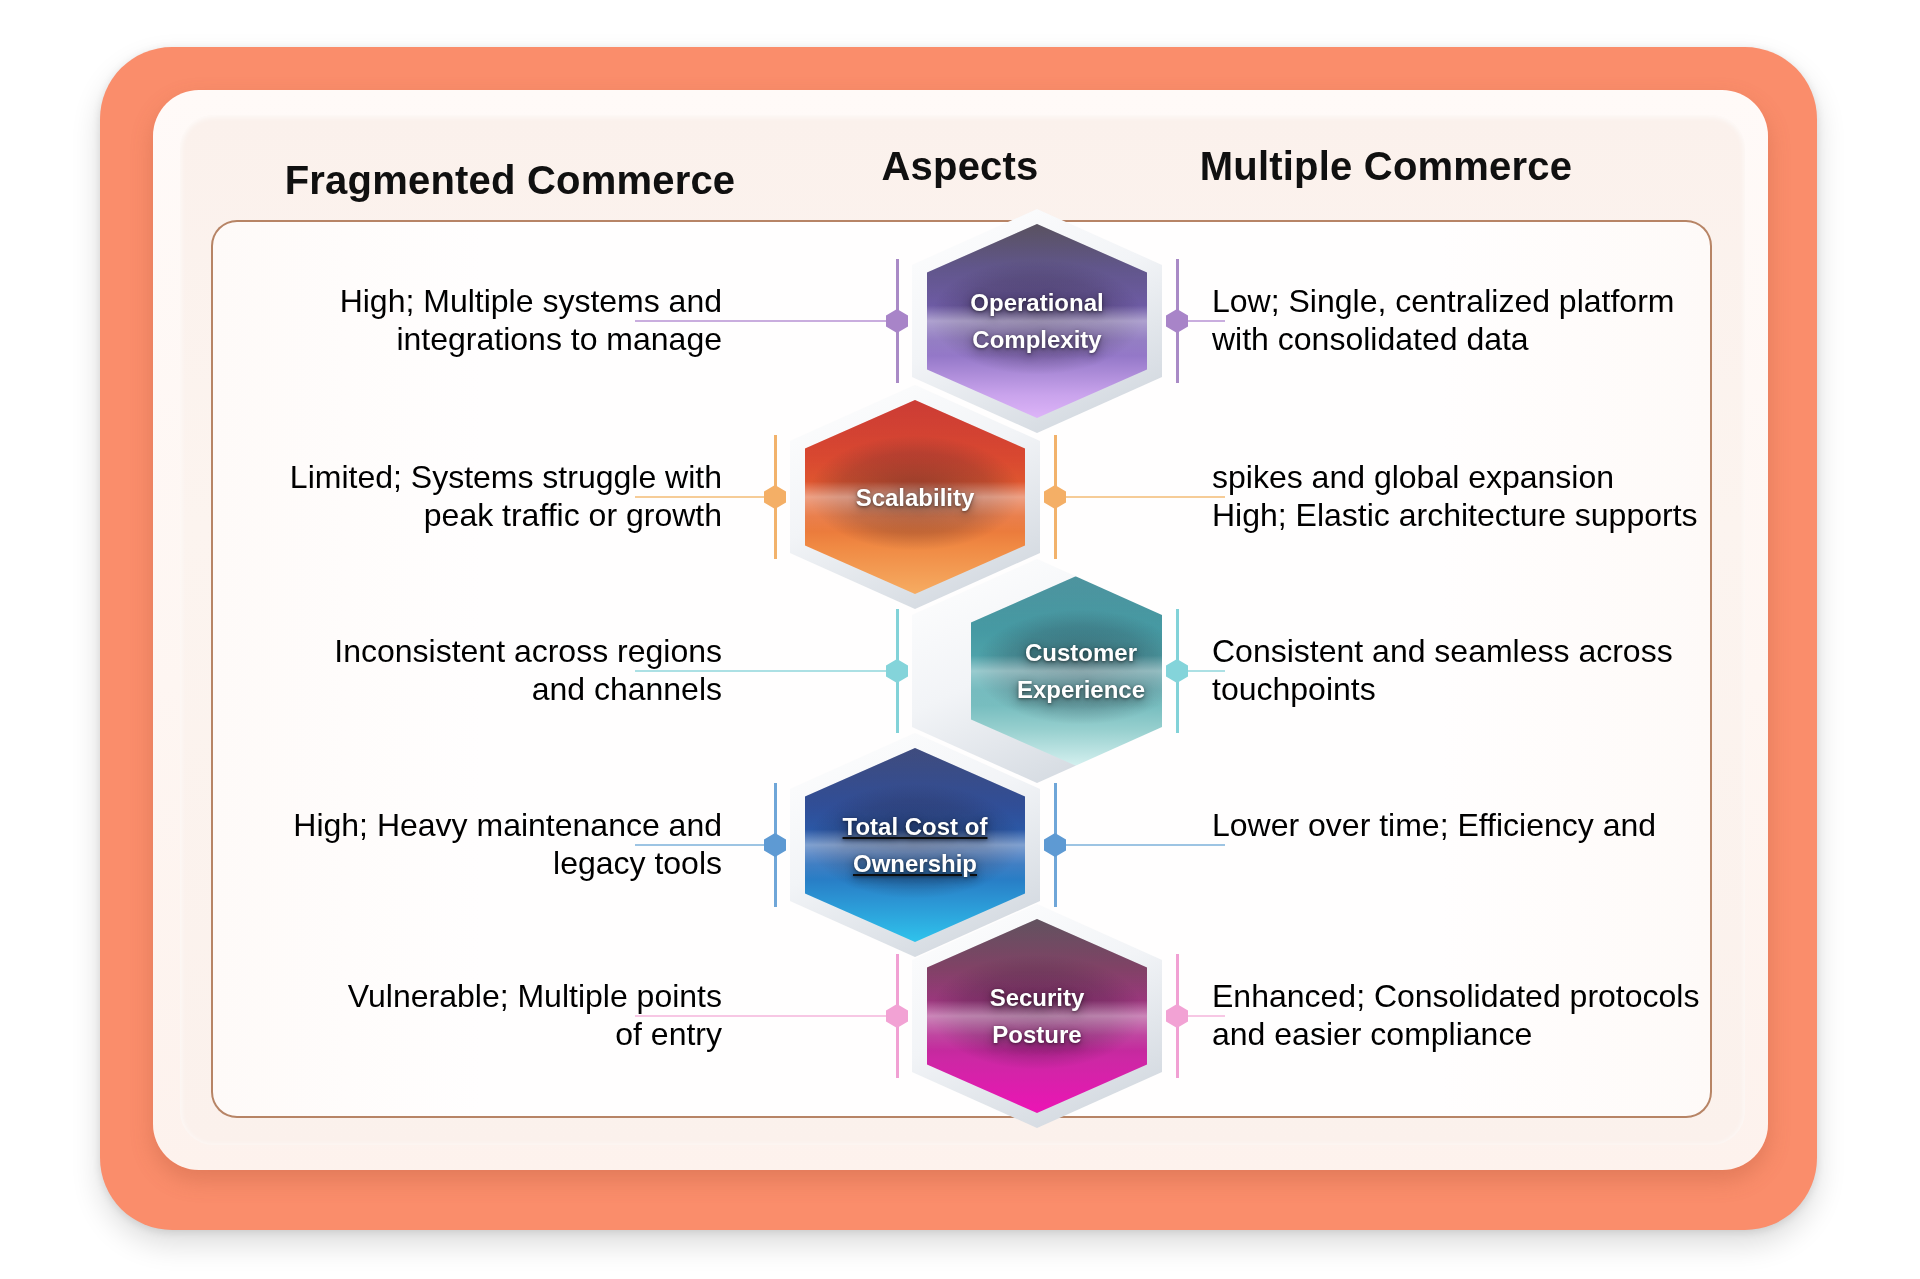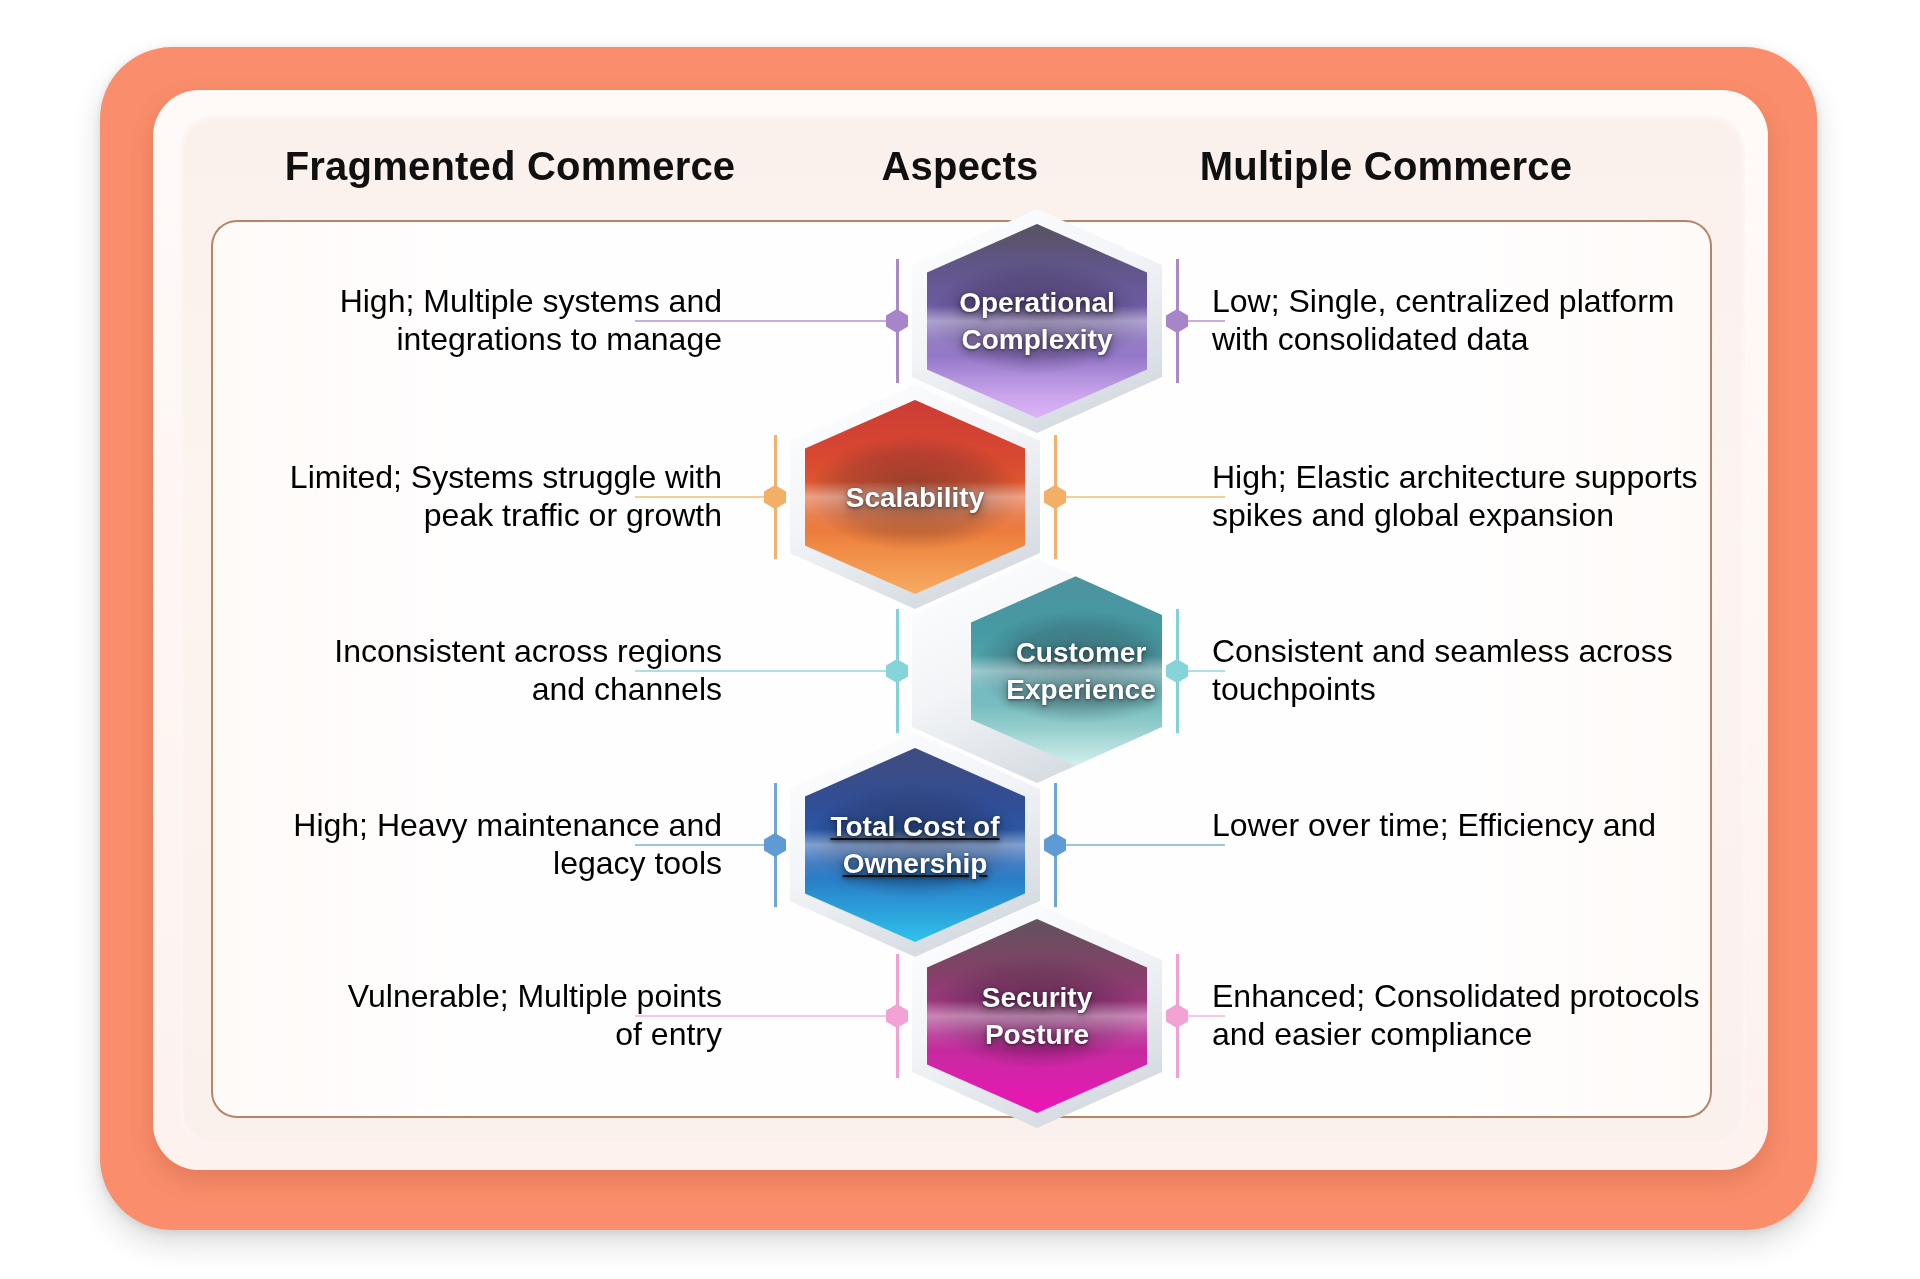--- a/index.html
+++ b/index.html
@@ -32,21 +32,21 @@
     border-radius:26px;
     background:linear-gradient(90deg,#FEFAF8 0%,#FFFEFE 18%,#FFFEFE 82%,#FEFAF8 100%);
     z-index:1;
   }
   
   .hdr{
     position:absolute;top:142px;height:48px;width:520px;line-height:48px;
     font-size:40px;font-weight:700;color:#101010;text-align:center;letter-spacing:.2px;
     z-index:2;
   }
-  .hdr-left{left:250px;}
+  .hdr-left{left:250px;margin-top:14px;}
   .hdr-mid{left:700px;}
   .hdr-right{left:1126px;}
   
   .row{position:absolute;left:0;top:0;width:1920px;height:0;}
   .r1{--y:321px;--hx:912px;--lm:897px;--rm:1177px;
       --cline:#C9ADDE;--cmark:#A884C8;--cvline:#A98AC6;}
   .r2{--y:497px;--hx:790px;--lm:775px;--rm:1055px;
       --cline:#F6CC97;--cmark:#F4AF66;--cvline:#F2B26B;}
   .r3{--y:671px;--hx:912px;--lm:897px;--rm:1177px;
       --cline:#ACE0E4;--cmark:#84D4DA;--cvline:#82D2D8;}
@@ -99,21 +99,21 @@
     content:"";position:absolute;inset:0;
     background:linear-gradient(180deg,rgba(255,255,255,.16) 0%,rgba(255,255,255,.04) 42%,rgba(255,255,255,.42) 50%,rgba(255,255,255,.12) 60%,rgba(255,255,255,0) 68%);
   }
   .g1{background:linear-gradient(180deg,#3A3142 0%,#50447E 22%,#6B57A5 45%,#9478C8 68%,#C9A3EC 88%,#DDB4F8 100%);}
   .g2{background:linear-gradient(180deg,#C2170F 0%,#D63A20 30%,#E4652F 55%,#F08A44 76%,#F6AC62 100%);}
   .g3{background:linear-gradient(180deg,#2C7F8C 0%,#37929C 30%,#57ABB0 55%,#96CFCE 80%,#D8F2F1 100%);margin-left:44px;}
   .g4{background:linear-gradient(180deg,#1B2A66 0%,#20408F 30%,#2563B5 55%,#2B93D3 78%,#2FC3EC 100%);text-decoration:underline;}
   .g5{background:linear-gradient(180deg,#443241 0%,#743057 25%,#A62F86 50%,#CC28A4 72%,#EC14B5 100%);}
   .hex-label{
     position:relative;z-index:2;color:#ffffff;font-weight:700;
-    font-size:28px;line-height:37px;white-space:pre-line;
+    font-size:24px;line-height:37px;white-space:pre-line;
     text-shadow:0 1px 3px rgba(0,0,0,.45),0 3px 10px rgba(0,0,0,.45);
   }
 </style>
 </head>
 <body>
 
 <div class="stage">
 
   <div class="orange-frame"></div>
   <div class="card"></div>
@@ -157,22 +157,22 @@
     <div class="hexmark hexmark-left"></div>
     <div class="hex">
       <div class="hex-in g2">
         <span class="hex-label">Scalability</span>
       </div>
     </div>
     <div class="hexmark hexmark-right"></div>
     <div class="vline vline-right"></div>
     <div class="hline hline-right"></div>
     <div class="side-text right-text">
+      <div>spikes and global expansion</div>
       <div>High; Elastic architecture supports</div>
-      <div>spikes and global expansion</div>
     </div>
   </div>
 
   <div class="row r3">
     <div class="side-text left-text">
       <div>Inconsistent across regions</div>
       <div>and channels</div>
     </div>
     <div class="hline hline-left"></div>
     <div class="vline vline-left"></div>

